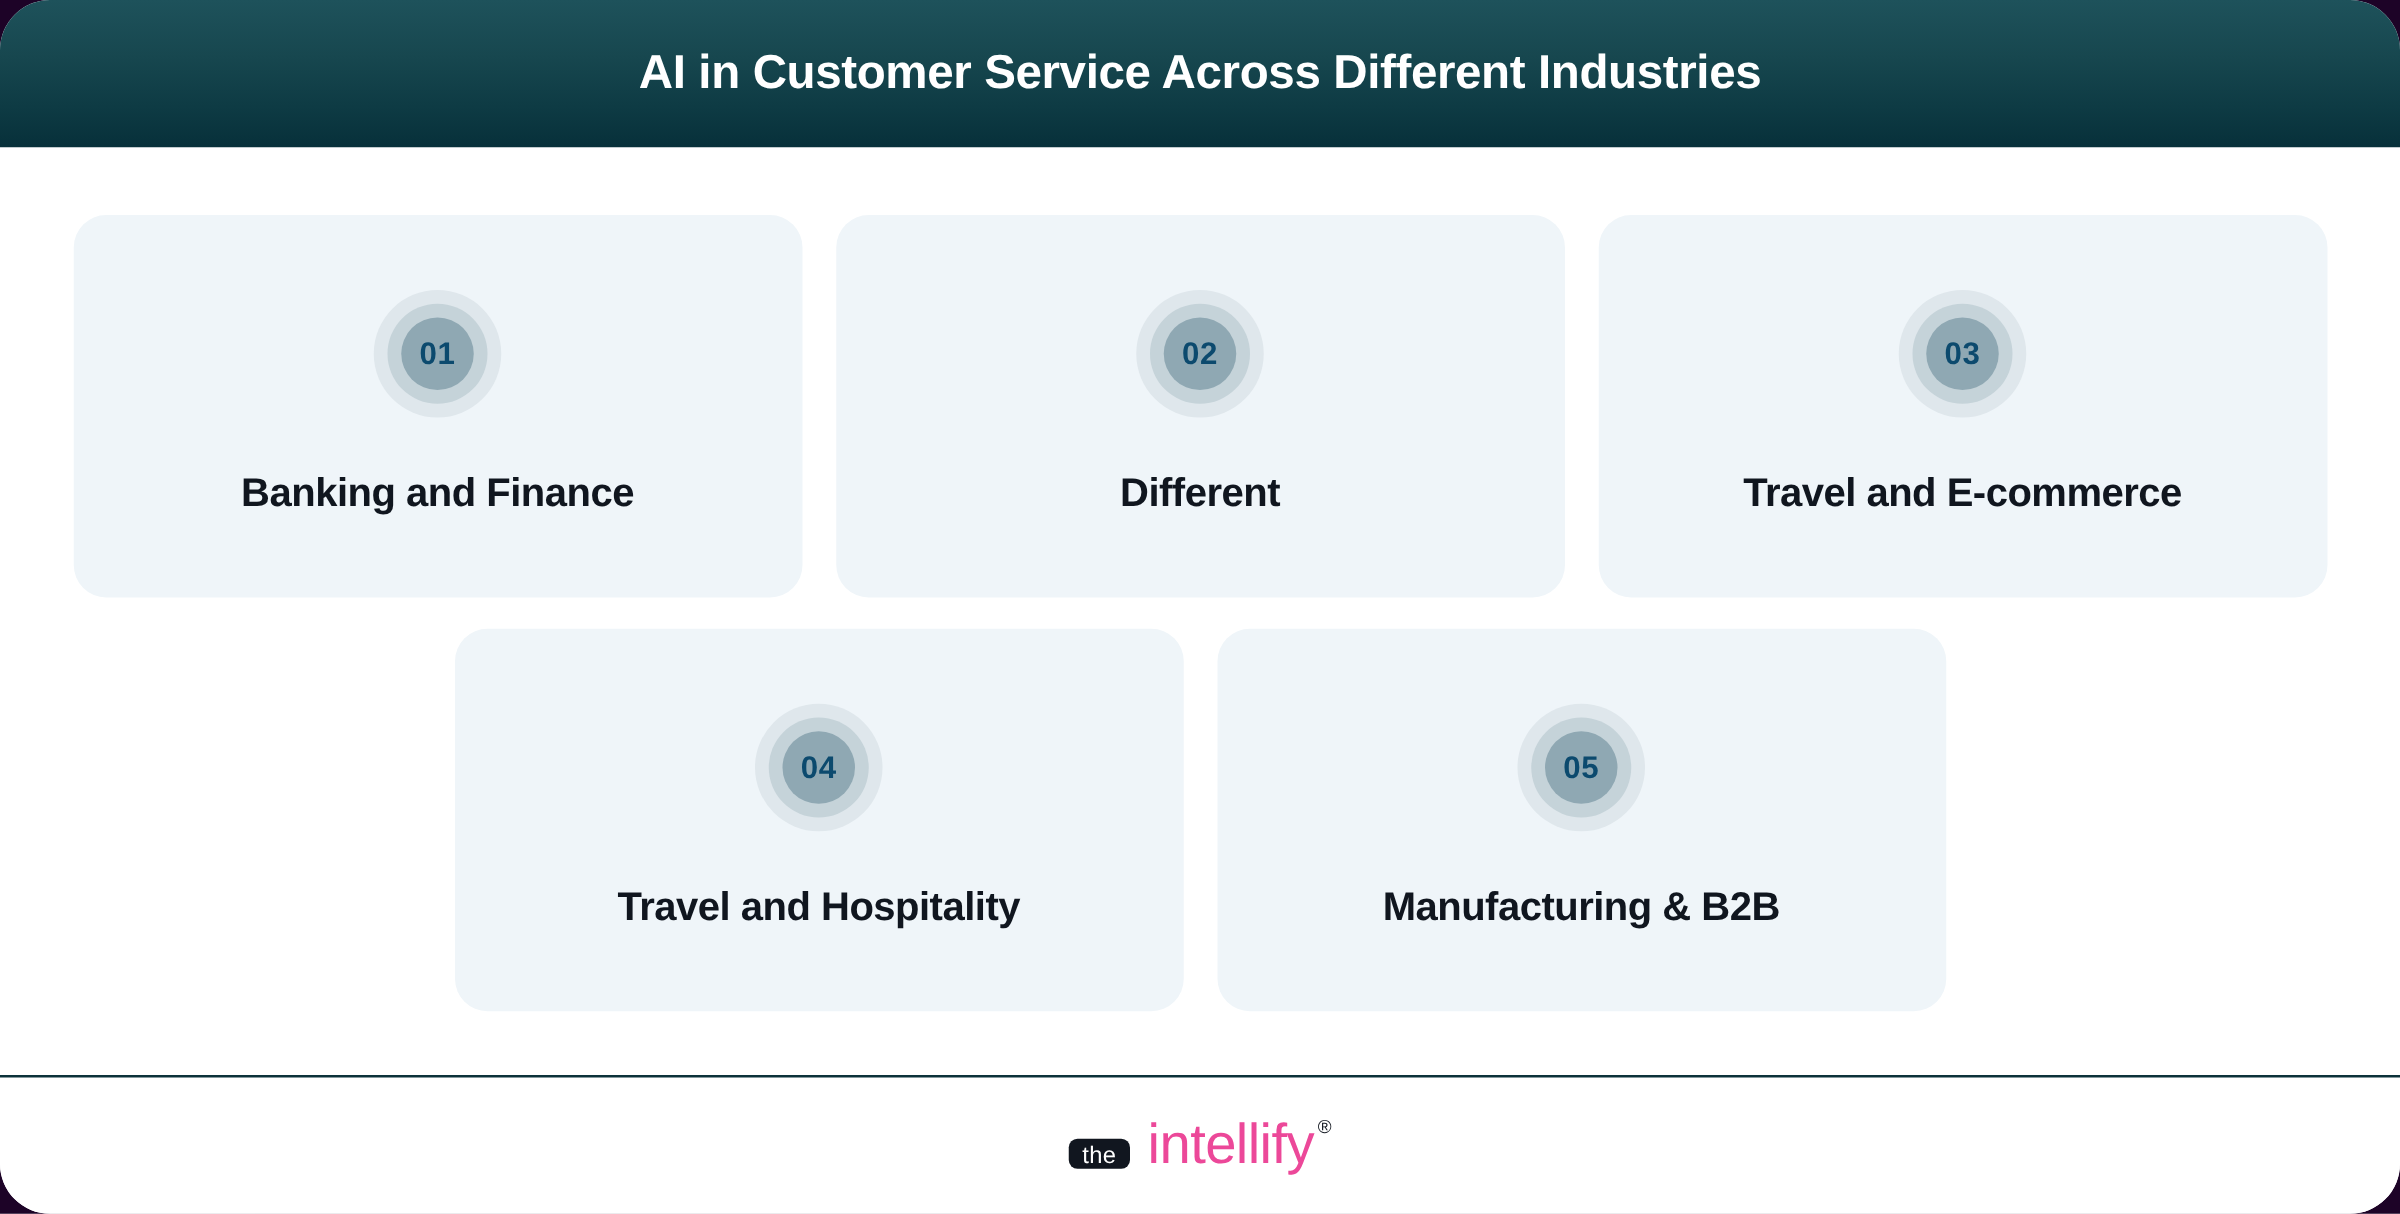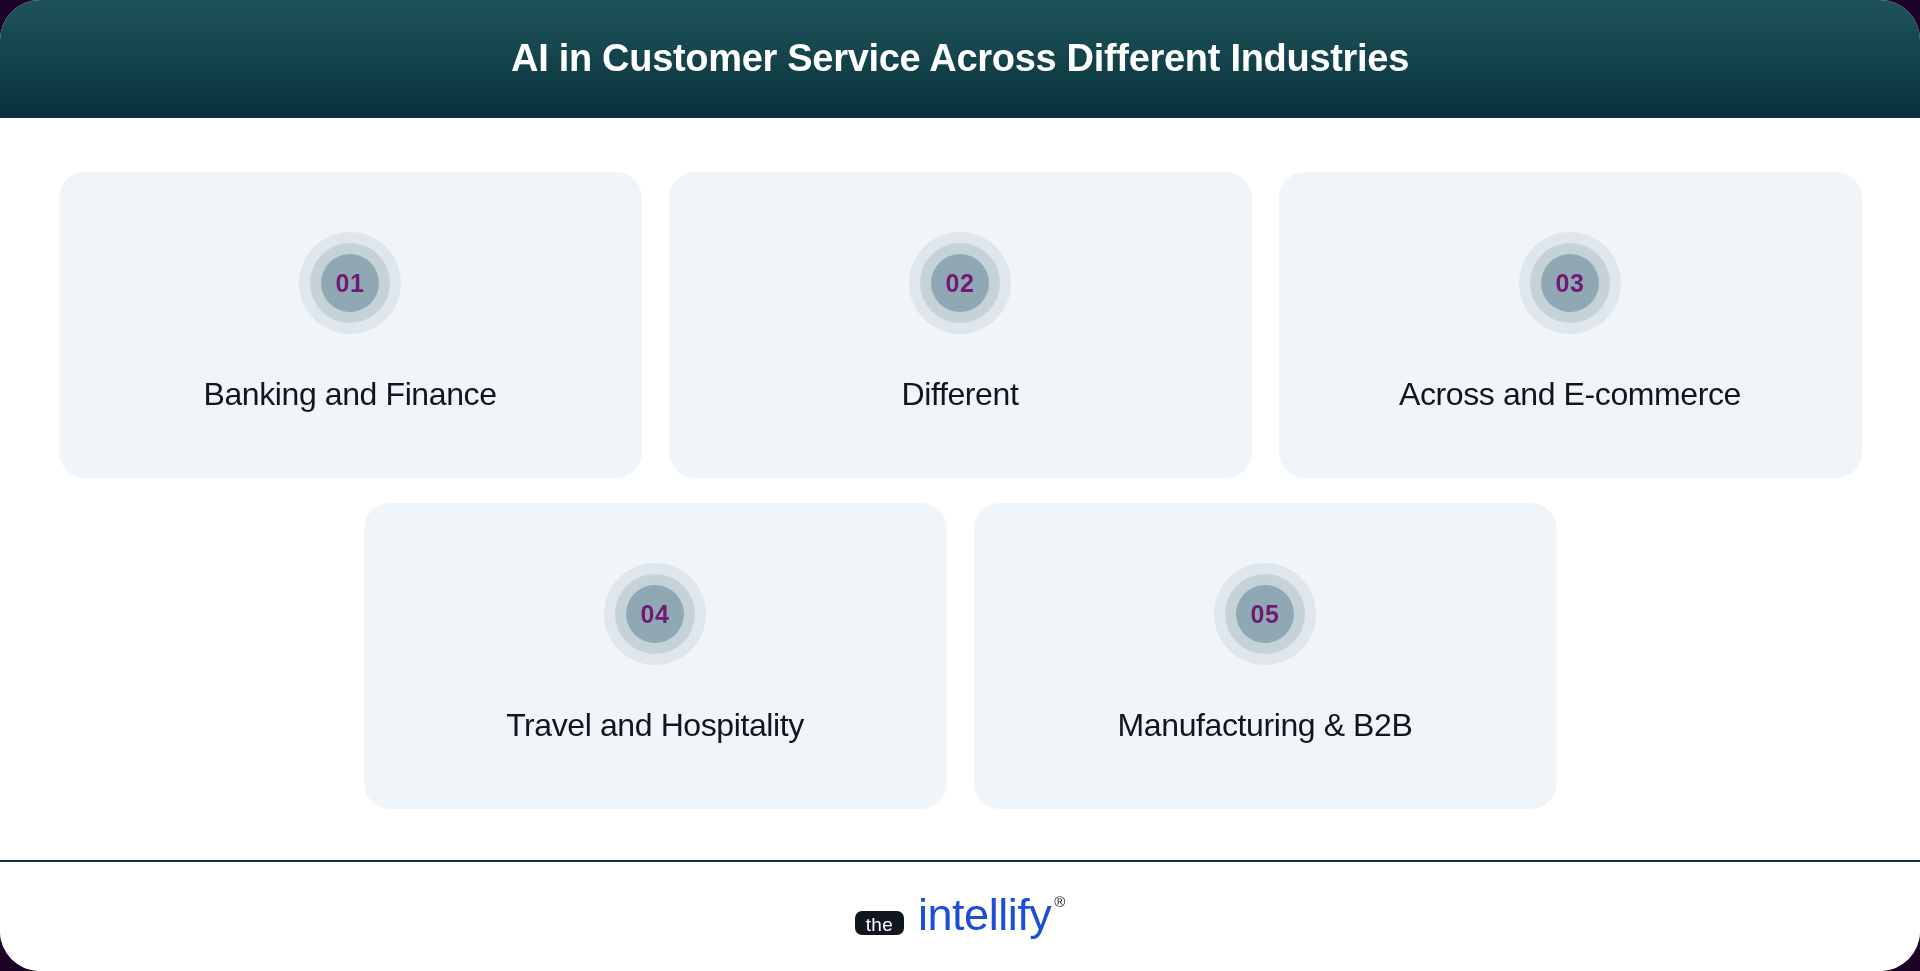--- a/index.html
+++ b/index.html
@@ -101,32 +101,32 @@
     width:58px;
     height:58px;
     border-radius:50%;
     background:#8fa8b3;
     display:flex;
     align-items:center;
     justify-content:center;
   }
 
   .badge-number {
-    color:#701a75;
+    color:#0c4a6e;
     font-size:25px;
     font-weight:700;
     letter-spacing:0.5px;
     line-height:1;
   }
 
   .card-title {
     margin-top:42px;
     color:#10161f;
     font-size:32px;
-    font-weight:400;
+    font-weight:700;
     letter-spacing:-0.4px;
     text-align:center;
     line-height:1.15;
     padding:0 24px;
   }
 
   
   .footer {
     flex:0 0 111px;
     width:100%;
@@ -156,21 +156,21 @@
     transform:translateY(8px);
   }
 
   .logo-word-wrap {
     position:relative;
     display:flex;
     align-items:flex-start;
   }
 
   .logo-word {
-    color:#1d4ed8;
+    color:#ec4899;
     font-size:45px;
     font-weight:400;
     letter-spacing:-0.5px;
     line-height:1;
   }
 
   .logo-reg {
     color:#11161f;
     font-size:15px;
     line-height:1;
@@ -214,21 +214,21 @@
       </div>
 
       <div class="card">
         <div class="badge">
           <div class="badge-mid">
             <div class="badge-inner">
               <span class="badge-number">03</span>
             </div>
           </div>
         </div>
-        <div class="card-title">Across and E-commerce</div>
+        <div class="card-title">Travel and E-commerce</div>
       </div>
 
     </div>
 
     <div class="row row-bottom">
 
       <div class="card">
         <div class="badge">
           <div class="badge-mid">
             <div class="badge-inner">

